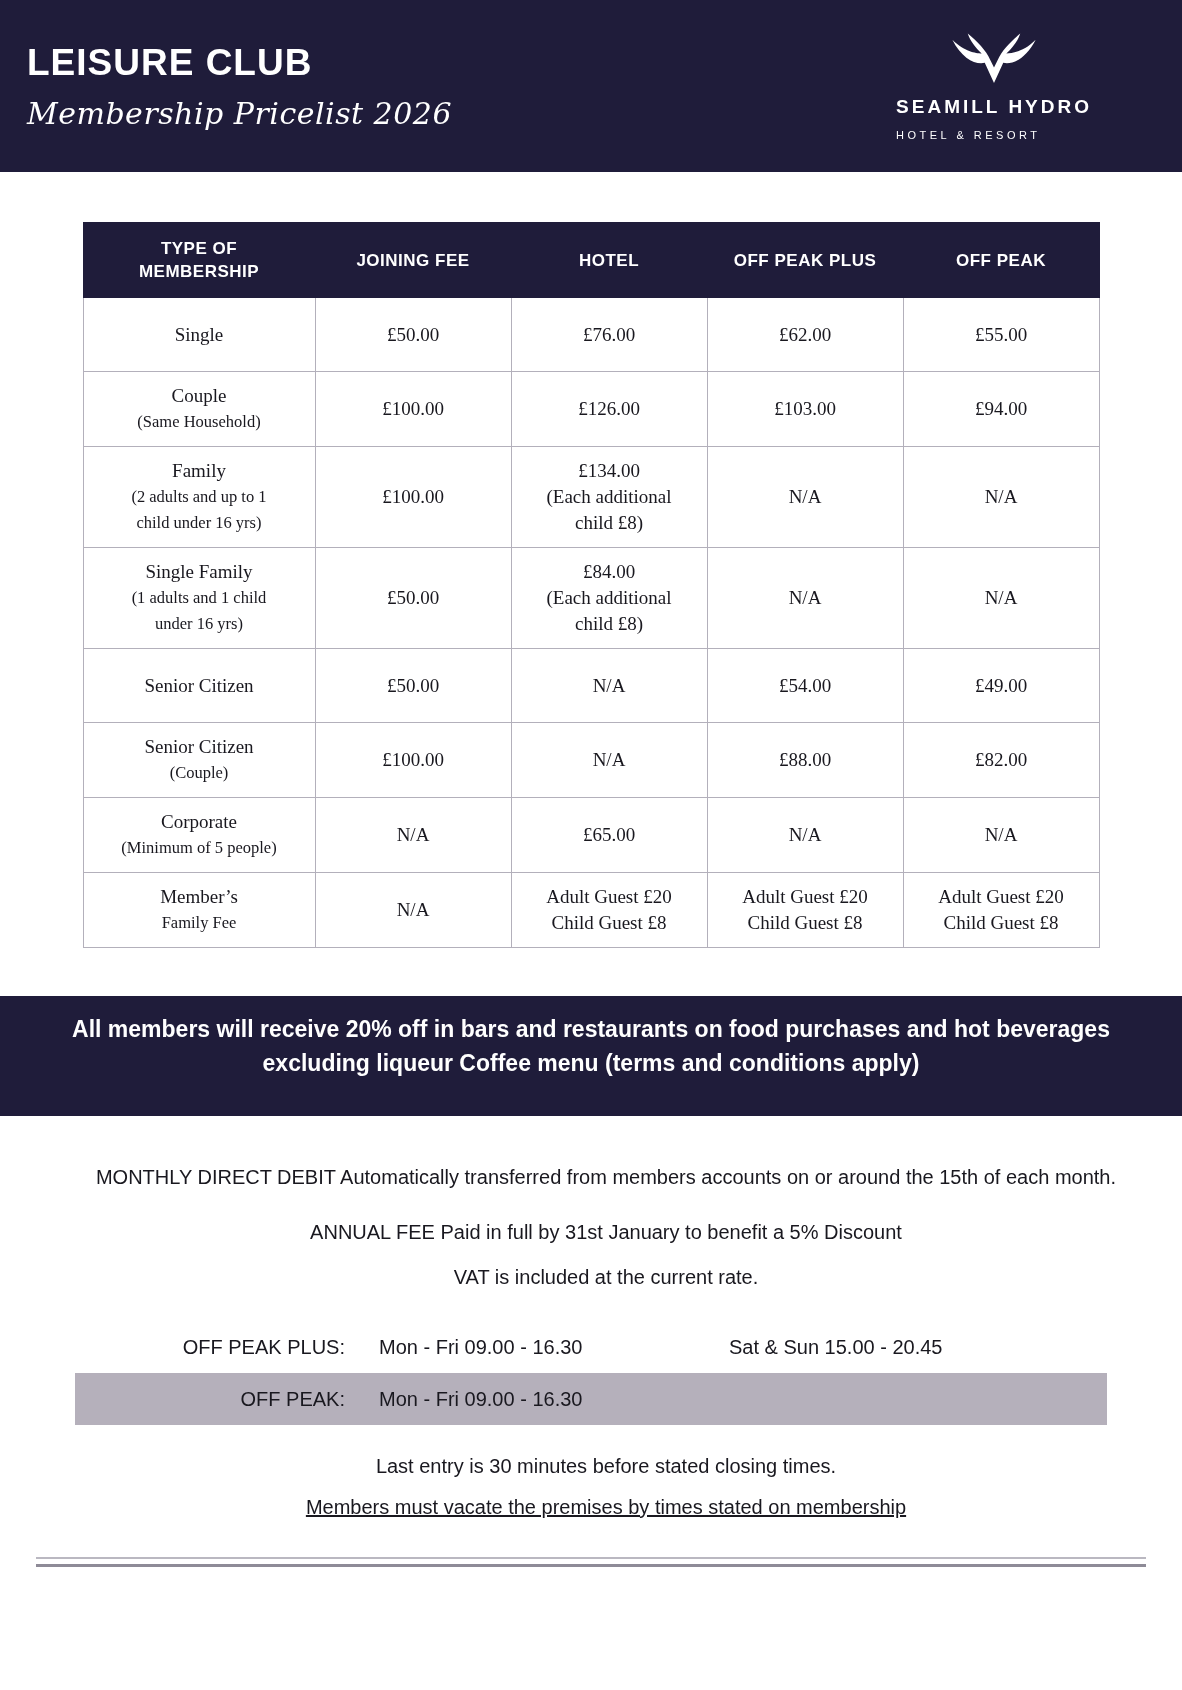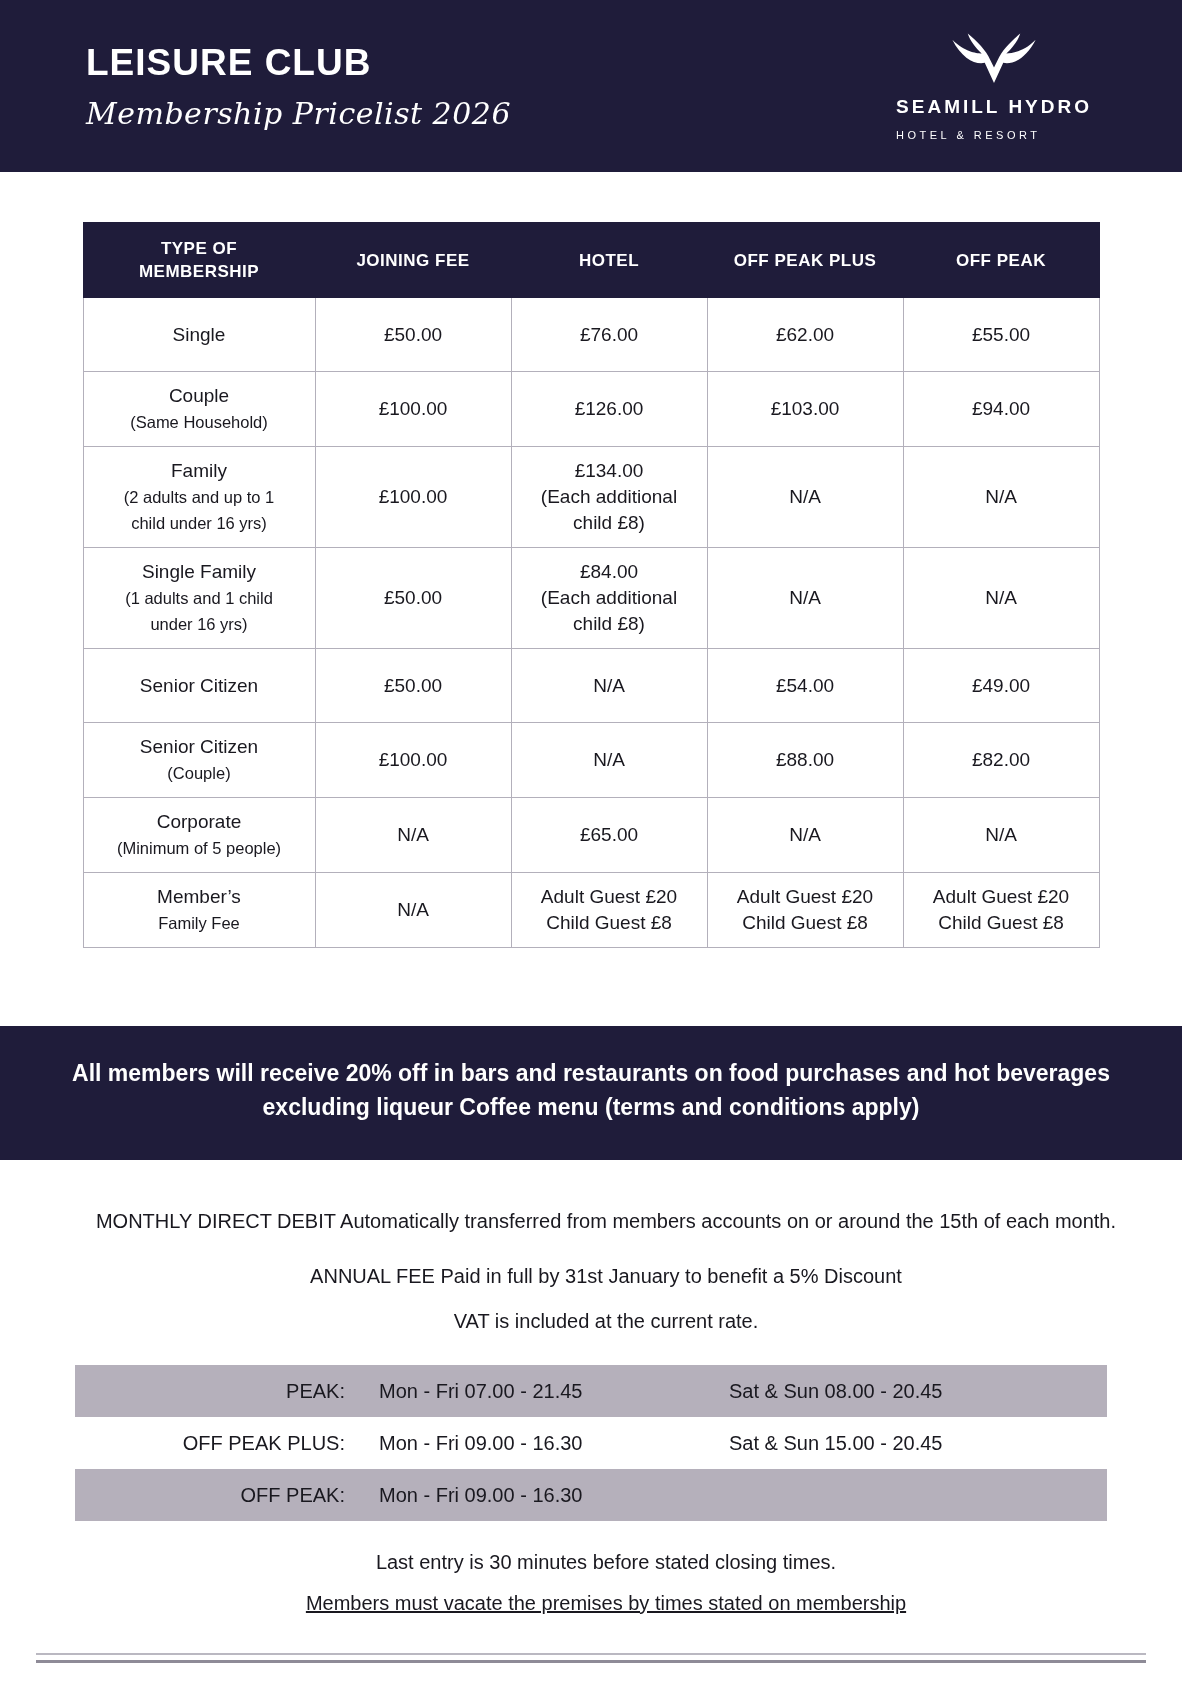--- a/index.html
+++ b/index.html
@@ -1,44 +1,44 @@
 <!DOCTYPE html>
 <html style="--navy: #1f1c3a; --stripe: #b5b0bb;"><head>
 <meta charset="utf-8">
 <style>
   html,body { margin:0; padding:0; background:#ffffff; }
   body { font-family:"Liberation Sans", sans-serif; color:#1d1b2e; }
   .page { position:relative; width:1182px; min-height:1690px; margin:0 auto; background:#fff; overflow:hidden; }
 
   
   .masthead { background:var(--navy,#1f1c3a); height:172px; display:flex; justify-content:space-between;
-              align-items:center; padding:0 62px 0 86px; box-sizing:border-box; color:#fff; }
+              align-items:center; padding:0 62px 0 27px; box-sizing:border-box; color:#fff; }
   .masthead h1 { margin:0 0 12px 0; font-size:37px; font-weight:bold; letter-spacing:1px; }
   .masthead .subtitle { font-family:"DejaVu Serif", serif; font-style:italic; font-size:30px; letter-spacing:.5px; }
   .brand { text-align:left; margin-right:28px; }
   .brand-icon { width:96px; height:54px; display:block; margin:0 auto 10px; fill:#fff; }
   .brand-name { font-size:19px; font-weight:bold; letter-spacing:3px; white-space:nowrap; }
   .brand-tagline { font-size:11px; letter-spacing:3.5px; margin-top:11px; }
 
   
   table.pricing { width:854px; margin:50px auto 0; border-collapse:collapse; table-layout:fixed; }
   table.pricing col.c-type { width:232px; }
   table.pricing col.c-other { width:196px; }
   table.pricing th { background:var(--navy,#1f1c3a); color:#fff; font-size:17px; font-weight:bold;
                      letter-spacing:.5px; height:62px; padding:6px 8px; border:1px solid var(--navy,#1f1c3a);
                      text-align:center; line-height:23px; }
   table.pricing td { border:1px solid #b3b0bb; text-align:center; font-size:19px; padding:11px 8px;
                      line-height:26px; color:#19181f; }
-  table.pricing tbody tr { height:74px; }
+  table.pricing tbody tr { height:74px;font-family:Liberation Serif, serif; }
   .type-name { font-size:19px; }
   .type-note { font-size:16.5px; }
 
   
   .banner { background:var(--navy,#1f1c3a); color:#fff; text-align:center; font-weight:bold;
-            font-size:23px; line-height:34px; padding:30px 60px 36px; margin-top:78px; }
+            font-size:23px; line-height:34px; padding:16px 60px 36px; margin-top:48px; }
 
   
   .note { font-size:20px; margin:0; color:#19181f;padding-left:30px; }
   .center { text-align:center; }
   .note-monthly { margin-top:50px; }
   .note-annual { margin-top:32px; }
   .note-vat { margin-top:22px; }
 
   
   .schedule { width:1032px; margin:32px auto 0; }
@@ -248,25 +248,20 @@
   <div class="banner">
     <div>All members will receive 20% off in bars and restaurants on food purchases and hot beverages</div>
     <div>excluding liqueur Coffee menu (terms and conditions apply)</div>
   </div>
 
   <p class="note center note-monthly">MONTHLY DIRECT DEBIT Automatically transferred from members accounts on or around the 15th of each month.</p>
   <p class="note center note-annual">ANNUAL FEE Paid in full by 31st January to benefit a 5% Discount</p>
   <p class="note center note-vat">VAT is included at the current rate.</p>
 
   <div class="schedule">
-      <div class="schedule-row shaded">
-        <span class="sched-label">PEAK:</span>
-        <span class="sched-weekday">Mon - Fri 07.00 - 21.45</span>
-        <span class="sched-weekend">Sat &amp; Sun 08.00 - 20.45</span>
-      </div>
       <div class="schedule-row">
         <span class="sched-label">OFF PEAK PLUS:</span>
         <span class="sched-weekday">Mon - Fri 09.00 - 16.30</span>
         <span class="sched-weekend">Sat &amp; Sun 15.00 - 20.45</span>
       </div>
       <div class="schedule-row shaded">
         <span class="sched-label">OFF PEAK:</span>
         <span class="sched-weekday">Mon - Fri 09.00 - 16.30</span>
         <span class="sched-weekend"></span>
       </div>

